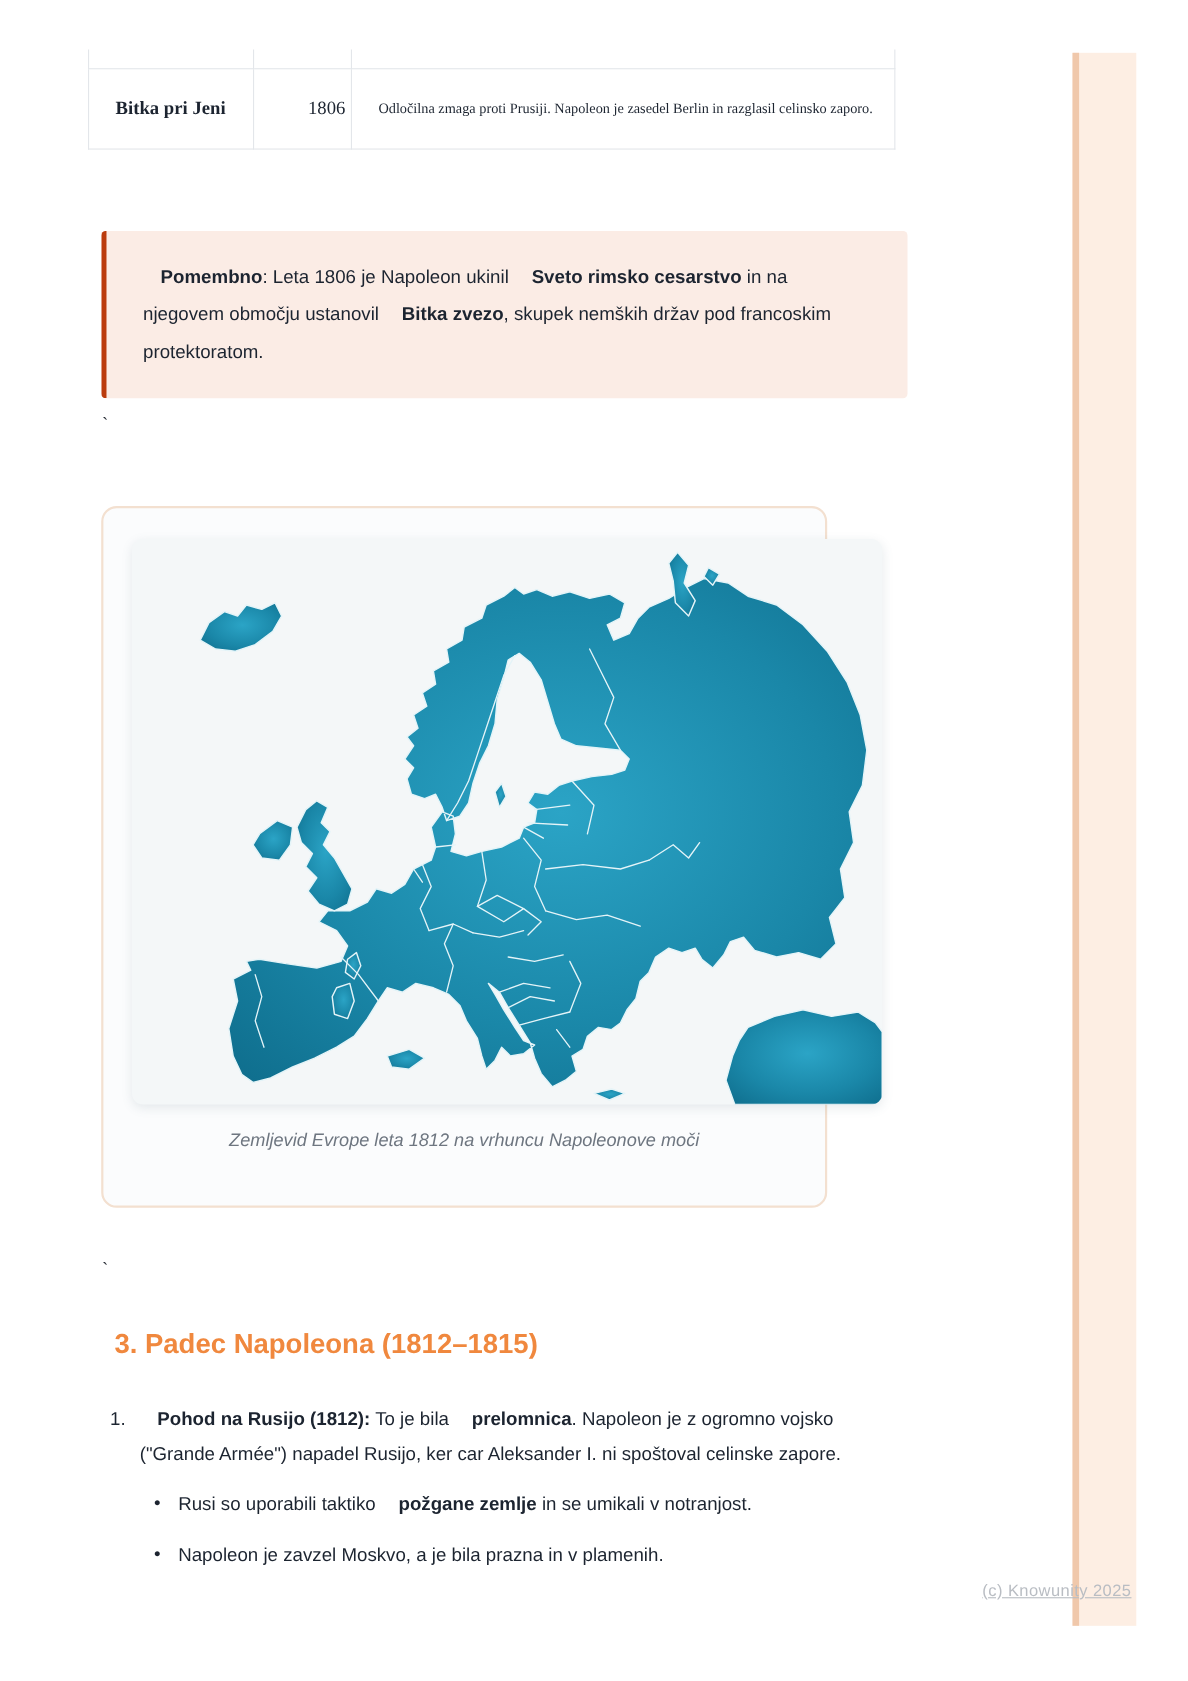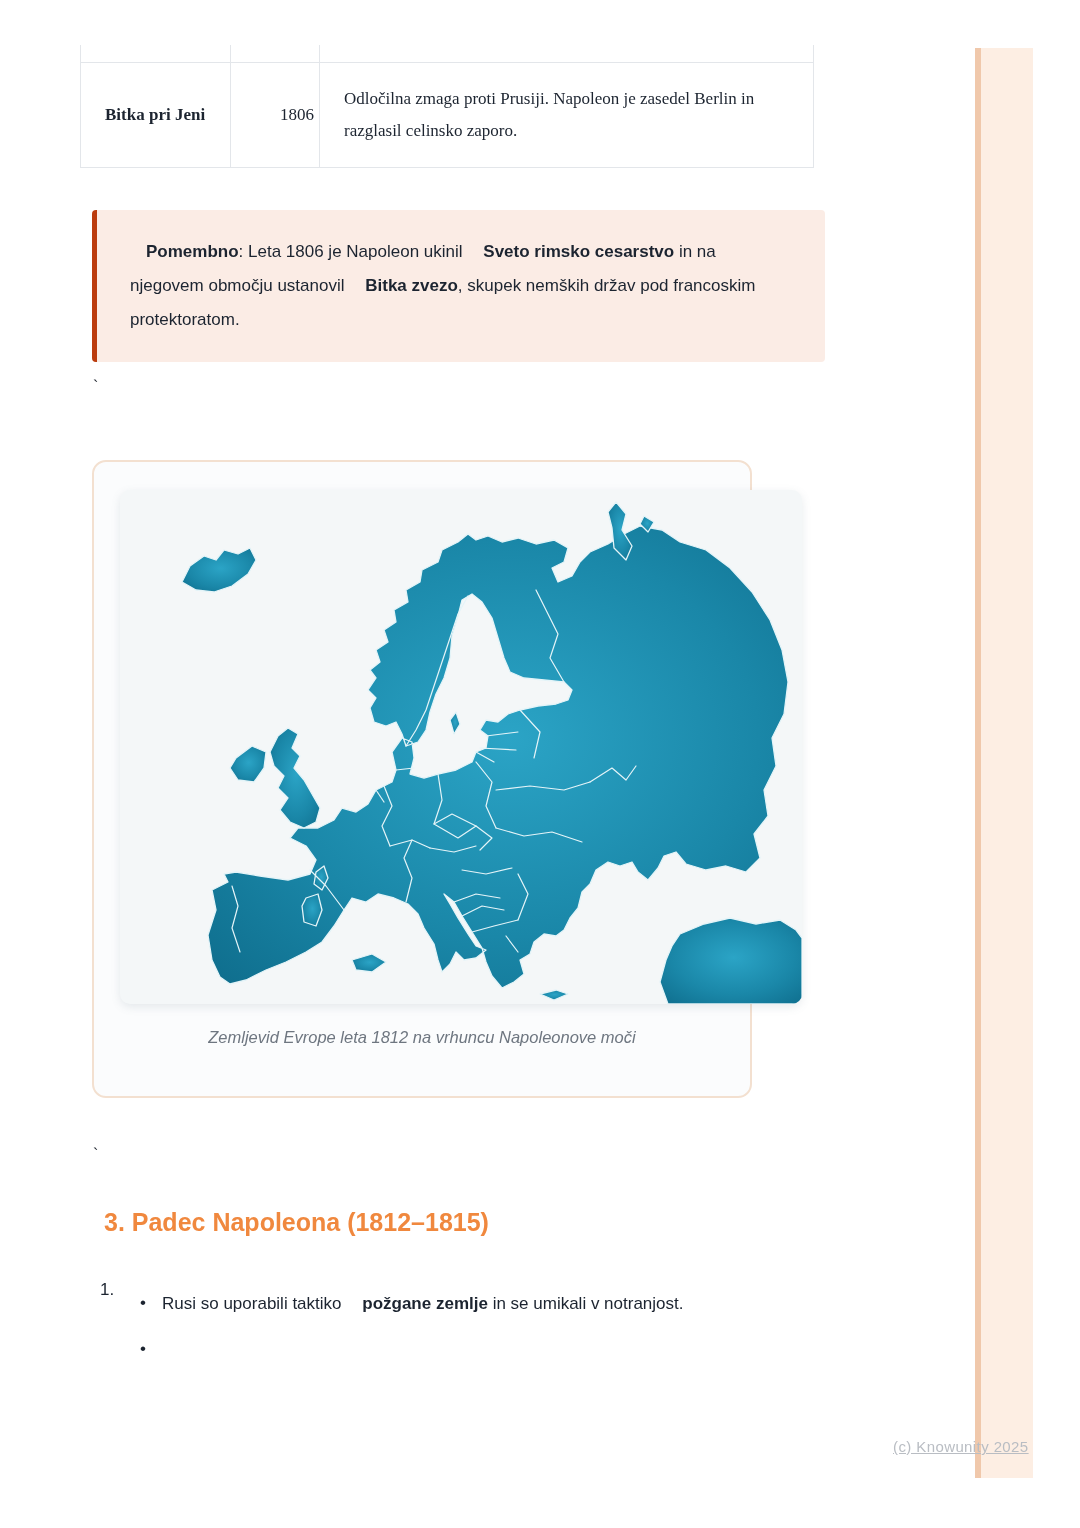--- a/index.html
+++ b/index.html
@@ -25,21 +25,21 @@
     position:absolute;left:893px;top:1438px;z-index:5;
     font-size:15px;letter-spacing:0.4px;color:var(--watermark-gray);text-decoration:underline;
   }
   
   .tbl-wrap{position:absolute;left:80px;top:45px;width:733px;font-family:Liberation Serif, serif;}
   table.history{border-collapse:collapse;width:733px;table-layout:fixed;}
   table.history td{border:1px solid var(--table-border);vertical-align:middle;}
   table.history tr.sliver td{height:17px;border-top:none;padding:0;}
   td.c-name{width:150px;padding:20px 10px 20px 24px;font-weight:bold;font-size:17px;line-height:32px;}
   td.c-year{width:89px;text-align:center;font-size:17px;padding-left:44px;}
-  td.c-desc{width:494px;padding:20px 12px 20px 24px;font-size:17px;line-height:32px;}
+  td.c-desc{width:494px;padding:20px 12px 20px 24px;font-size:13px;line-height:32px;}
   
   .callout{
     position:absolute;left:92px;top:210px;width:733px;
     background:var(--callout-bg);border-left:5px solid var(--callout-border);
     border-radius:4px;padding:25px 38px 25px 33px;
     font-size:17px;line-height:34px;
   }
   .stray{position:absolute;font-size:16px;color:#2a2f38;}
   .stray.s1{left:93px;top:378px;}
   .stray.s2{left:93px;top:1146px;}
@@ -178,25 +178,27 @@
   <div class="map-caption">Zemljevid Evrope leta 1812 na vrhuncu Napoleonove moči</div>
 </div>
 
 <div class="stray s2">`</div>
 
 <h2 class="section-heading">3. Padec Napoleona (1812–1815)</h2>
 
 <div class="list-block">
   <div class="num-item">
     <span class="num">1.</span>
+    <span><b>Pohod na Rusijo (1812):</b> To je bila <b>prelomnica</b>. Napoleon je z ogromno vojsko ("Grande Armée") napadel Rusijo, ker car Aleksander I. ni spoštoval celinske zapore.</span>
   </div>
   <div class="bullets">
     <div class="bullet-item">
       <span class="dot">•</span>
       <span>Rusi so uporabili taktiko <b>požgane zemlje</b> in se umikali v notranjost.</span>
     </div>
     <div class="bullet-item">
       <span class="dot">•</span>
+      <span>Napoleon je zavzel Moskvo, a je bila prazna in v plamenih.</span>
     </div>
   </div>
 </div>
 
 <div class="watermark">(c) Knowunity 2025</div>
 
 </body></html>

